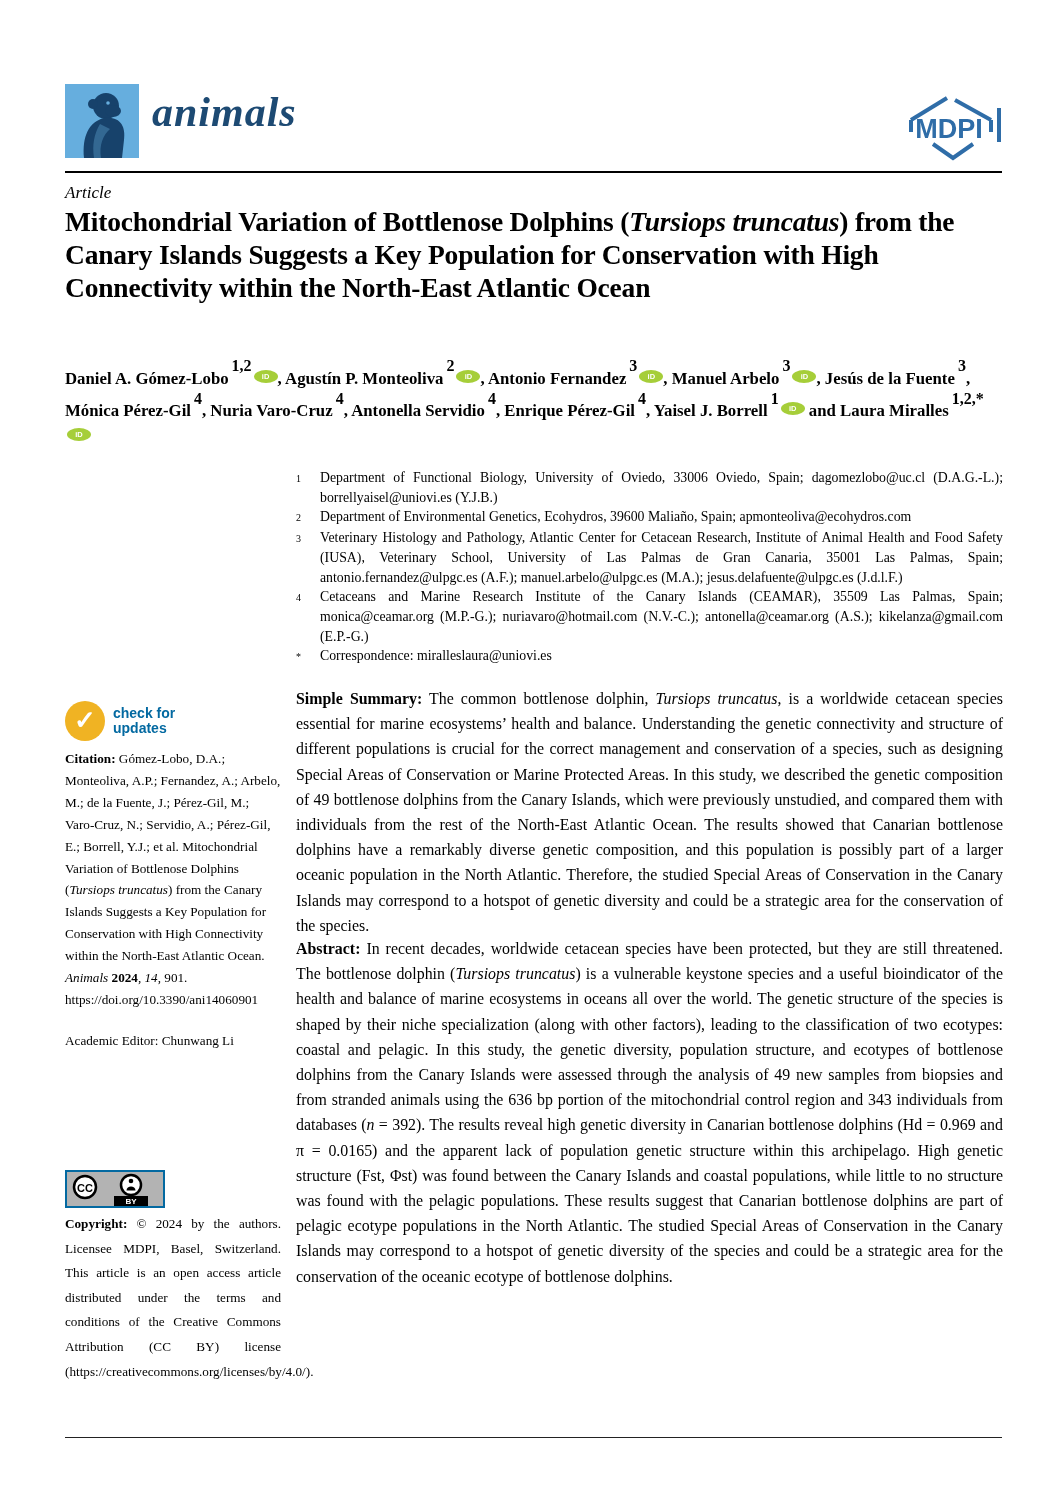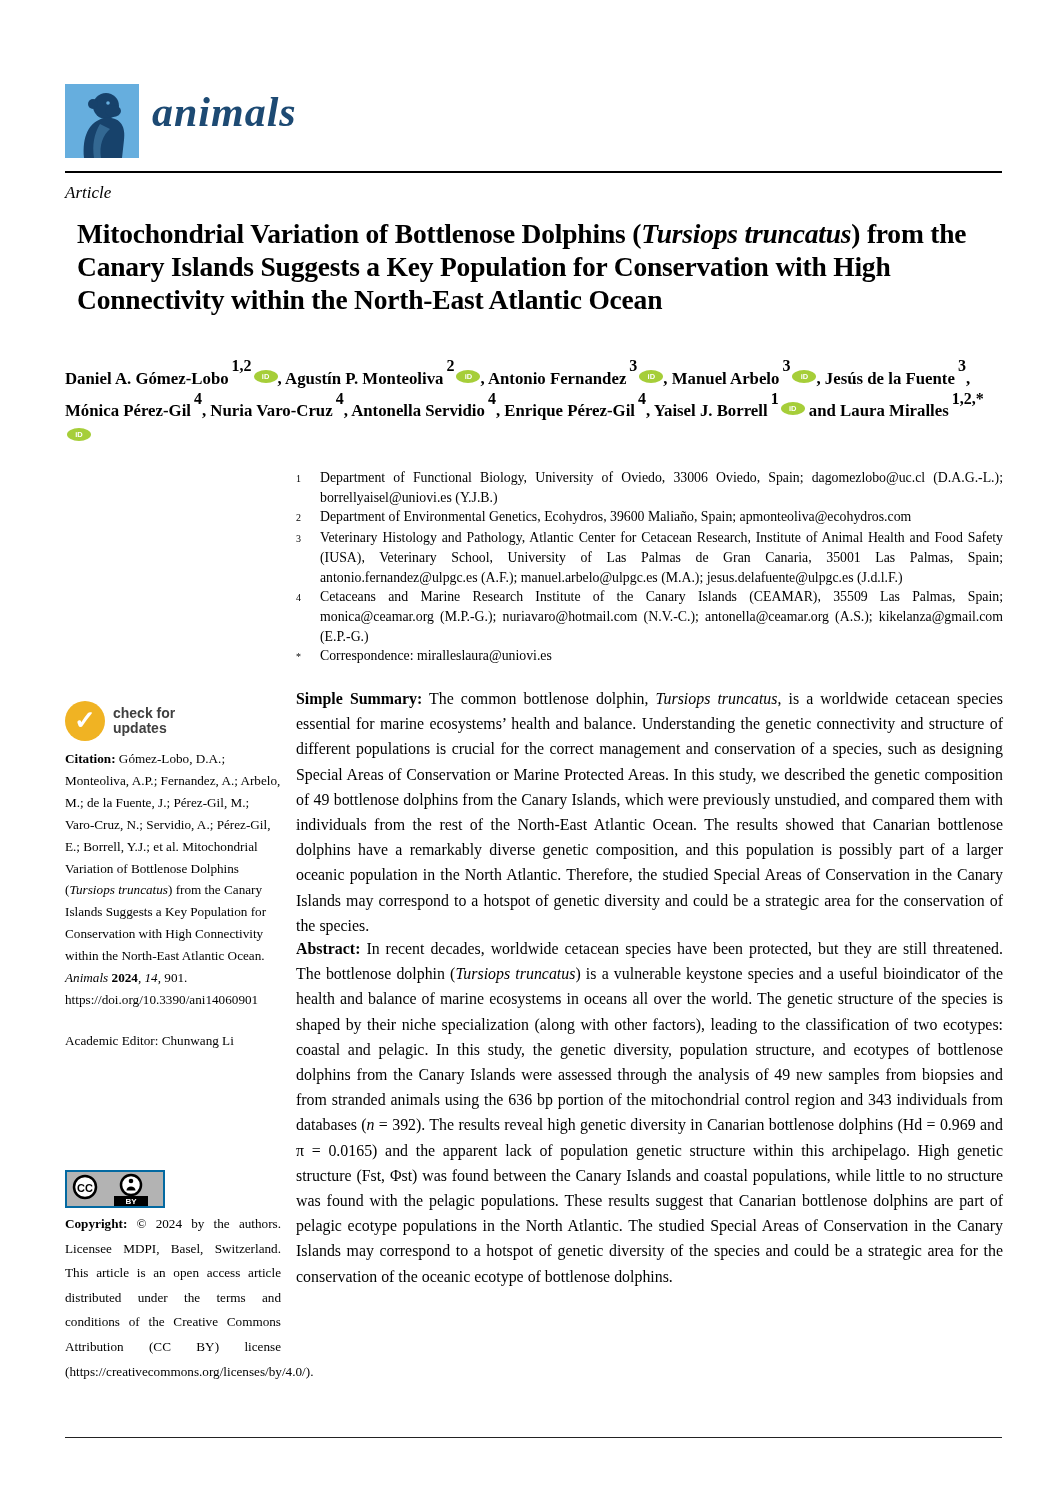--- a/index.html
+++ b/index.html
@@ -50,21 +50,21 @@
   .aff-marker { font-size:10px; padding-top:1px; }
   .aff-text { text-align:justify; }
 
   
   .sidebar { left:65px; width:216px; }
   #check-updates { top:701px; display:flex; align-items:center; gap:8px; cursor:pointer; }
   #check-circle {
     width:40px; height:40px; border-radius:50%; background:#F0B323;
     color:#fff; font:bold 26px/38px "Liberation Sans", sans-serif; text-align:center;
   }
-  #check-text { font:bold 14px/15px "Liberation Sans", sans-serif; color:#404040; }
+  #check-text { font:bold 14px/15px "Liberation Sans", sans-serif; color:#0369a1; }
   #citation-block { top:748px; font-size:13.2px; line-height:21.9px; }
   #citation-block .lbl, #copyright-block .lbl { font-weight:bold; }
   .it { font-style:italic; }
   .bd { font-weight:bold; }
   #academic-editor { top:1033px; font-size:13.2px; }
   #dates-block { top:1066px; font-size:13.2px; line-height:25px; }
   #license-badge {
     top:1170px; width:100px; height:38px; background:#b3b3b3;
     border:2px solid #0369a1; box-sizing:border-box; cursor:pointer;
   }
@@ -92,24 +92,37 @@
         <circle cx="23" cy="14" r="5"></circle>
         <ellipse cx="43" cy="21" rx="8" ry="6"></ellipse>
         <path d="M14,68 C12,46 19,32 34,28 C50,26 56,36 54,50 L52,68 Z"></path>
       </g>
       <circle cx="38" cy="13" r="1.8" fill="#66aede"></circle>
       <path d="M30,34 C24,44 22,55 24,68 L31,68 C29,55 33,45 40,39 Z" fill="#66aede" opacity="0.35"></path>
     </svg>
   </div>
   <div class="abs" id="journal-name">animals</div>
 
+  <div class="abs" id="mdpi-logo">
+    <svg width="100" height="74" viewBox="0 0 100 74">
+      <g stroke="#2f6da8" stroke-width="4" fill="none" stroke-linejoin="miter">
+        <path d="M8,30 L44,8"></path>
+        <path d="M52,10 L88,30"></path>
+        <path d="M8,30 L8,42"></path>
+        <path d="M88,30 L88,42"></path>
+        <path d="M96,18 L96,52"></path>
+        <path d="M30,54 L50,68 L70,54"></path>
+      </g>
+      <text x="46" y="48" text-anchor="middle" fill="#2f6da8" font-family="Liberation Sans, sans-serif" font-size="27" font-weight="bold">MDPI</text>
+    </svg>
+  </div>
   <div class="abs" id="header-rule"></div>
 
   <div class="abs" id="article-type">Article</div>
-  <h1 class="abs" id="article-title" style="margin:12px;font-family:Liberation Serif, serif;">
+  <h1 class="abs" id="article-title" style="margin:0;font-family:Liberation Serif, serif;">
     <span>Mitochondrial Variation of Bottlenose Dolphins (</span><span class="it">Tursiops truncatus</span><span>) from the Canary Islands Suggests a Key Population for Conservation with High Connectivity within the North-East Atlantic Ocean</span>
   </h1>
 
   <p class="abs" id="authors-line" style="margin:0;">
     <span class="author"><span>Daniel A. Gómez-Lobo</span><sup>1,2</sup><span class="orcid">iD</span><span>, </span></span><span class="author"><span>Agustín P. Monteoliva</span><sup>2</sup><span class="orcid">iD</span><span>, </span></span><span class="author"><span>Antonio Fernandez</span><sup>3</sup><span class="orcid">iD</span><span>, </span></span><span class="author"><span>Manuel Arbelo</span><sup>3</sup><span class="orcid">iD</span><span>, </span></span><span class="author"><span>Jesús de la Fuente</span><sup>3</sup><span>, </span></span><span class="author"><span>Mónica Pérez-Gil</span><sup>4</sup><span>, </span></span><span class="author"><span>Nuria Varo-Cruz</span><sup>4</sup><span>, </span></span><span class="author"><span>Antonella Servidio</span><sup>4</sup><span>, </span></span><span class="author"><span>Enrique Pérez-Gil</span><sup>4</sup><span>, </span></span><span class="author"><span>Yaisel J. Borrell</span><sup>1</sup><span class="orcid">iD</span><span> and </span></span><span class="author"><span>Laura Miralles</span><sup>1,2,*</sup><span class="orcid">iD</span></span>
   </p>
 
   <div class="abs" id="affiliations">
     <div class="aff-row">
       <span class="aff-marker">1</span>

